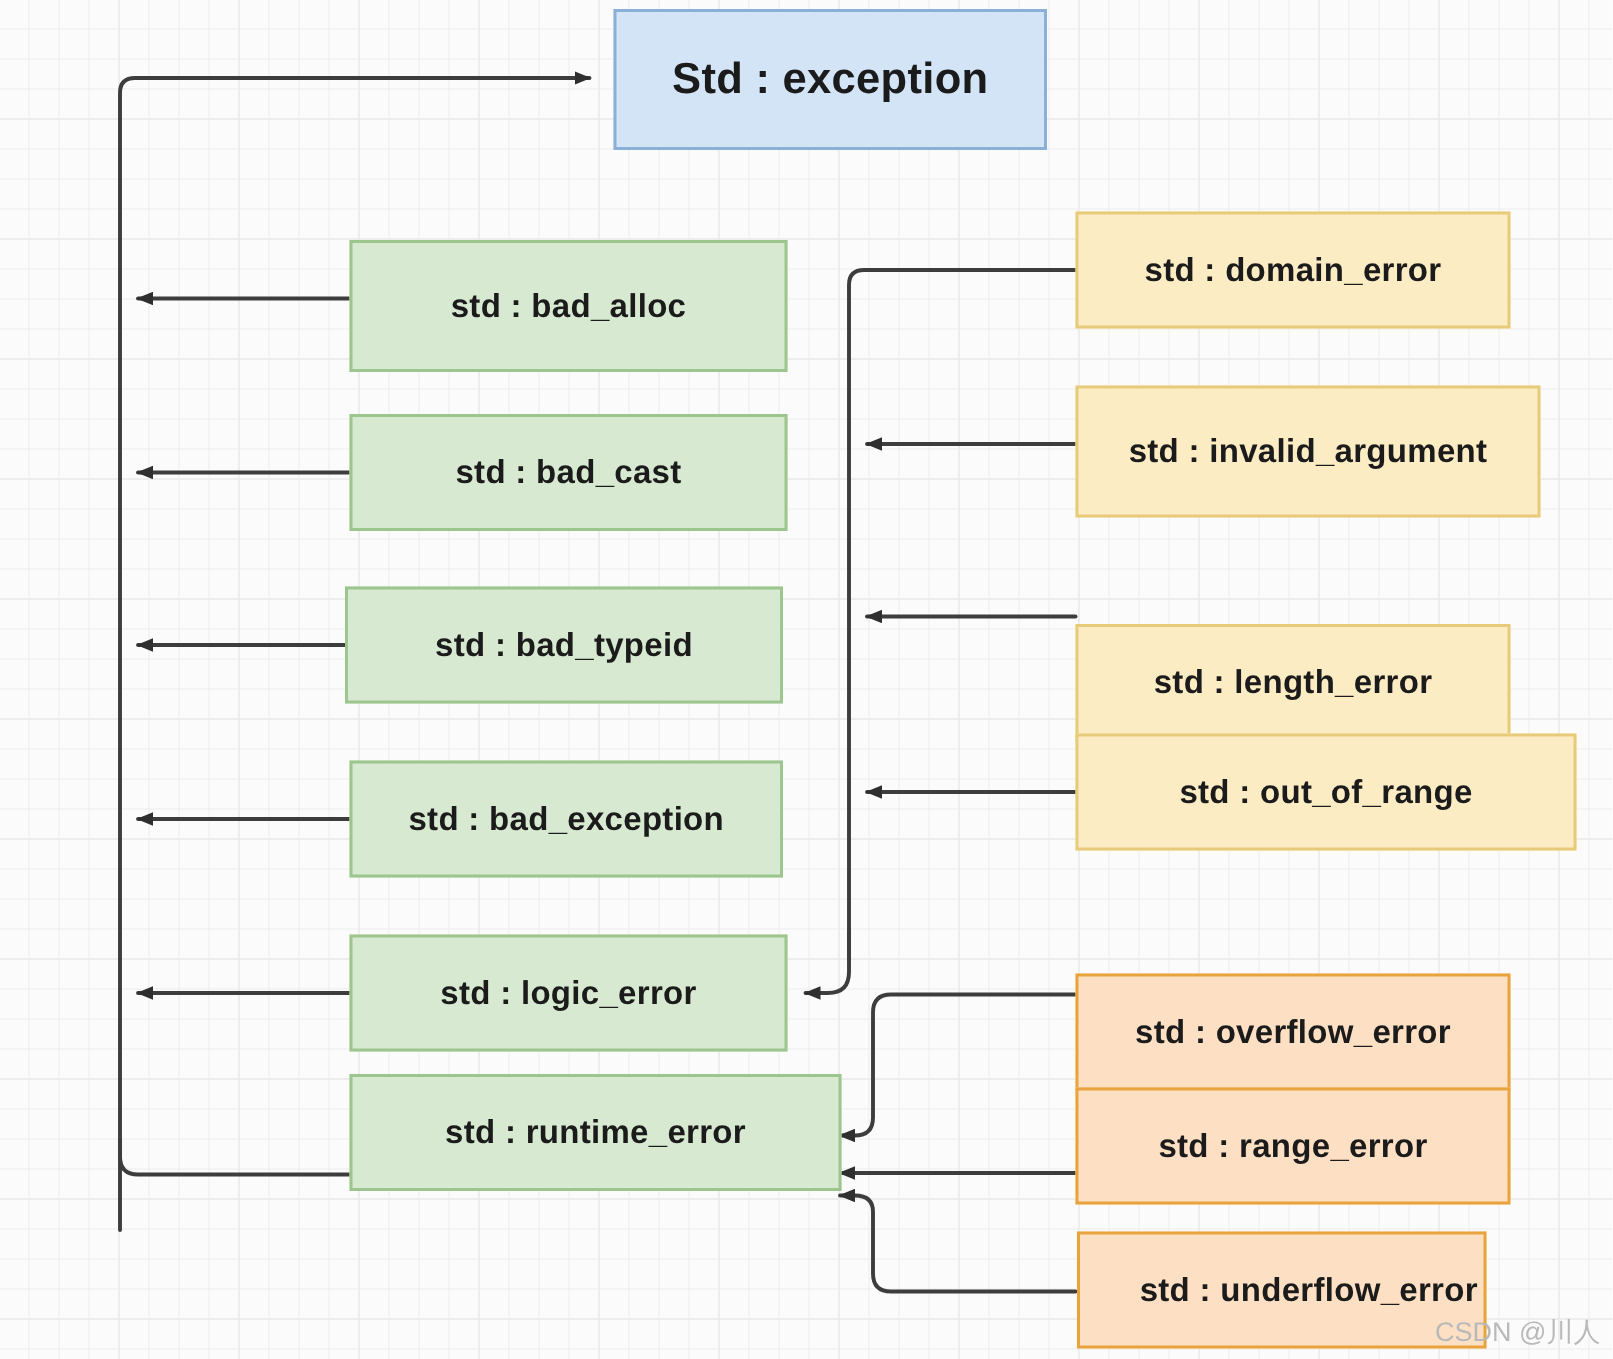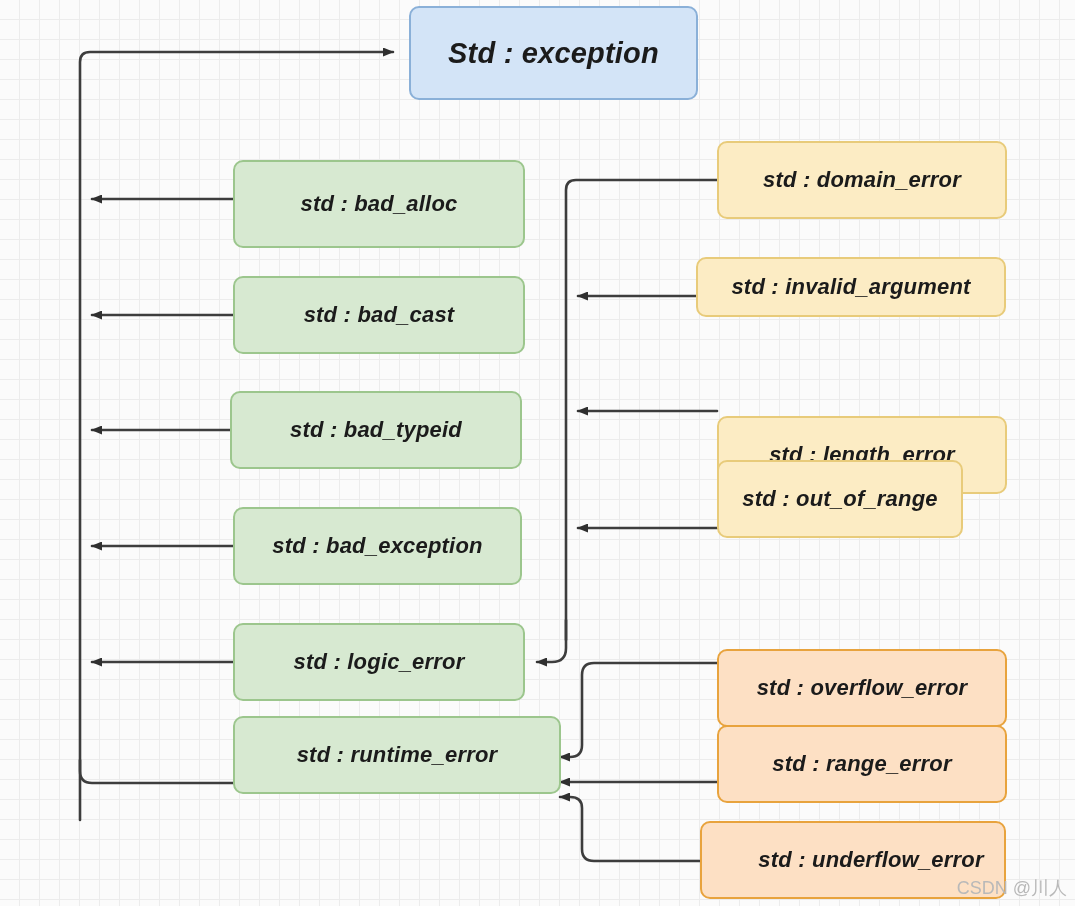--- a/index.html
+++ b/index.html
@@ -30,31 +30,30 @@
     position: absolute;
     left: 0;
     top: 0;
     width: 1075px;
     height: 906px;
     pointer-events: none;
   }
   .node {
     position: absolute;
     box-sizing: border-box;
-    border-radius: 10px;
+    border-radius: 0;
     border-width: 2px;
     border-style: solid;
     display: flex;
     align-items: center;
     justify-content: center;
     text-align: center;
     font-weight: bold;
     color: #1b1b1b;
     letter-spacing: 0.2px;
-    font-style: italic;
   }
   .node.root {
     background: #d3e4f7;
     border-color: #8ab0d8;
     font-size: 29px;
   }
   .node.green {
     background: #d7e9d1;
     border-color: #9cc68d;
     font-size: 22px;
@@ -127,35 +126,35 @@
       </div>
       <div class="node green" style="left: 233px; top: 623px; width: 292px; height: 78px;">
         <span>std : logic_error</span>
       </div>
       <div class="node green" style="left: 233px; top: 716px; width: 328px; height: 78px;">
         <span>std : runtime_error</span>
       </div>
       <div class="node yellow" style="left: 717px; top: 141px; width: 290px; height: 78px;">
         <span>std : domain_error</span>
       </div>
-      <div class="node yellow" style="left: 696px; top: 257px; width: 310px; height: 60px;">
+      <div class="node yellow" style="left: 717px; top: 257px; width: 310px; height: 88px;">
         <span>std : invalid_argument</span>
       </div>
       <div class="node yellow" style="left: 717px; top: 372px; width: 290px; height: 78px; margin-top: 44px;">
         <span>std : length_error</span>
       </div>
-      <div class="node yellow" style="left: 717px; top: 460px; width: 246px; height: 78px;">
+      <div class="node yellow" style="left: 717px; top: 489px; width: 334px; height: 78px;">
         <span>std : out_of_range</span>
       </div>
       <div class="node orange" style="left: 717px; top: 649px; width: 290px; height: 78px;">
         <span>std : overflow_error</span>
       </div>
       <div class="node orange" style="left: 717px; top: 725px; width: 290px; height: 78px;">
         <span>std : range_error</span>
       </div>
-      <div class="node orange" style="left: 700px; top: 821px; width: 306px; height: 78px; padding-left: 36px;">
+      <div class="node orange" style="left: 718px; top: 821px; width: 273px; height: 78px; padding-left: 36px;">
         <span>std : underflow_error</span>
       </div>
     </div>
 
   <div class="watermark">CSDN @川人</div>
 
 </div>
 
 </body></html>

